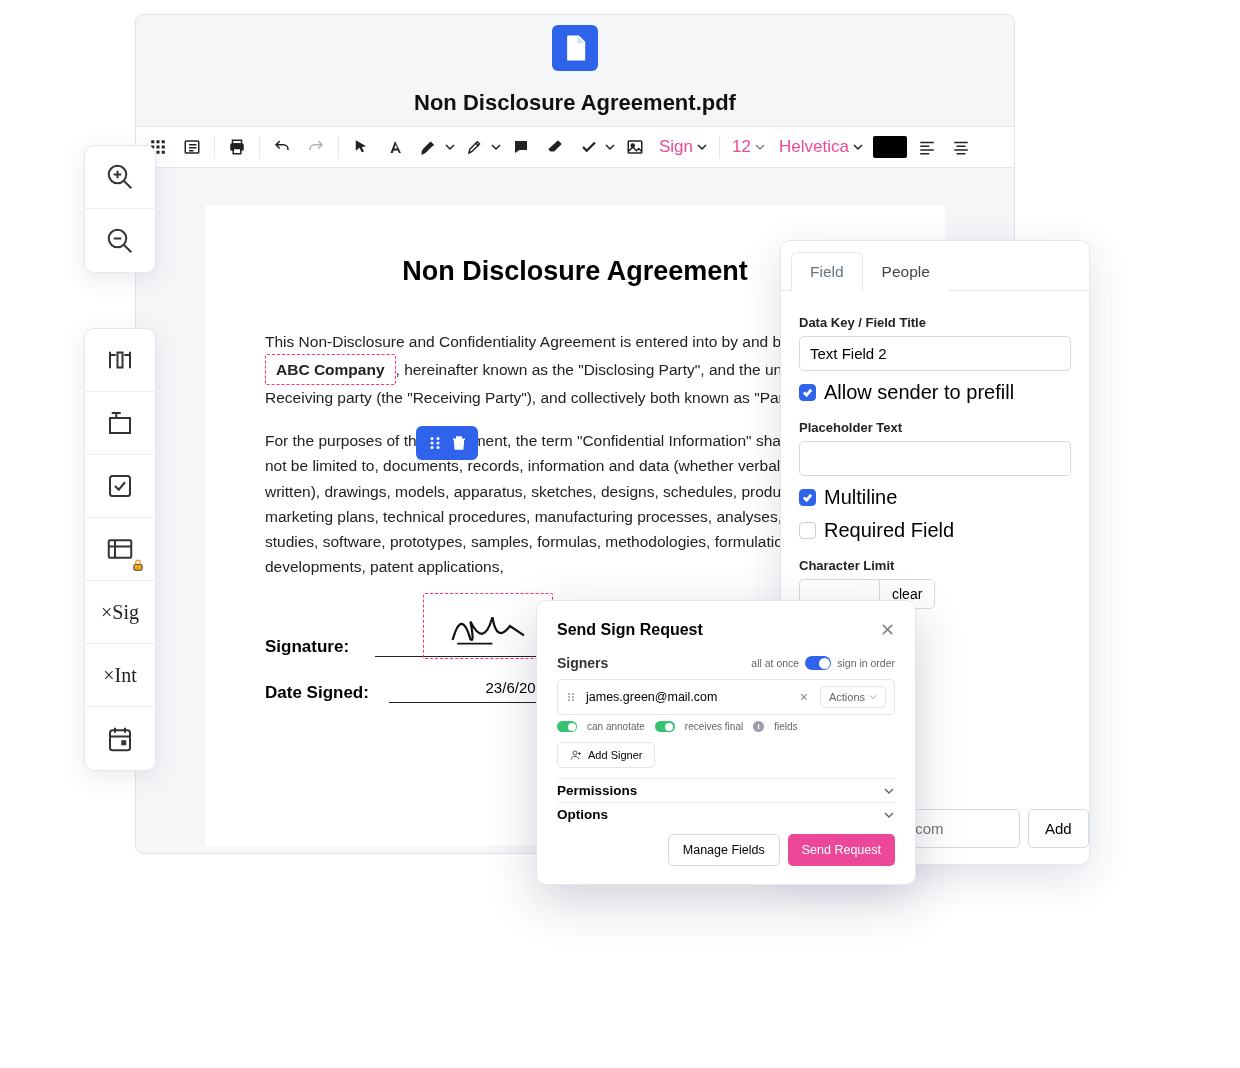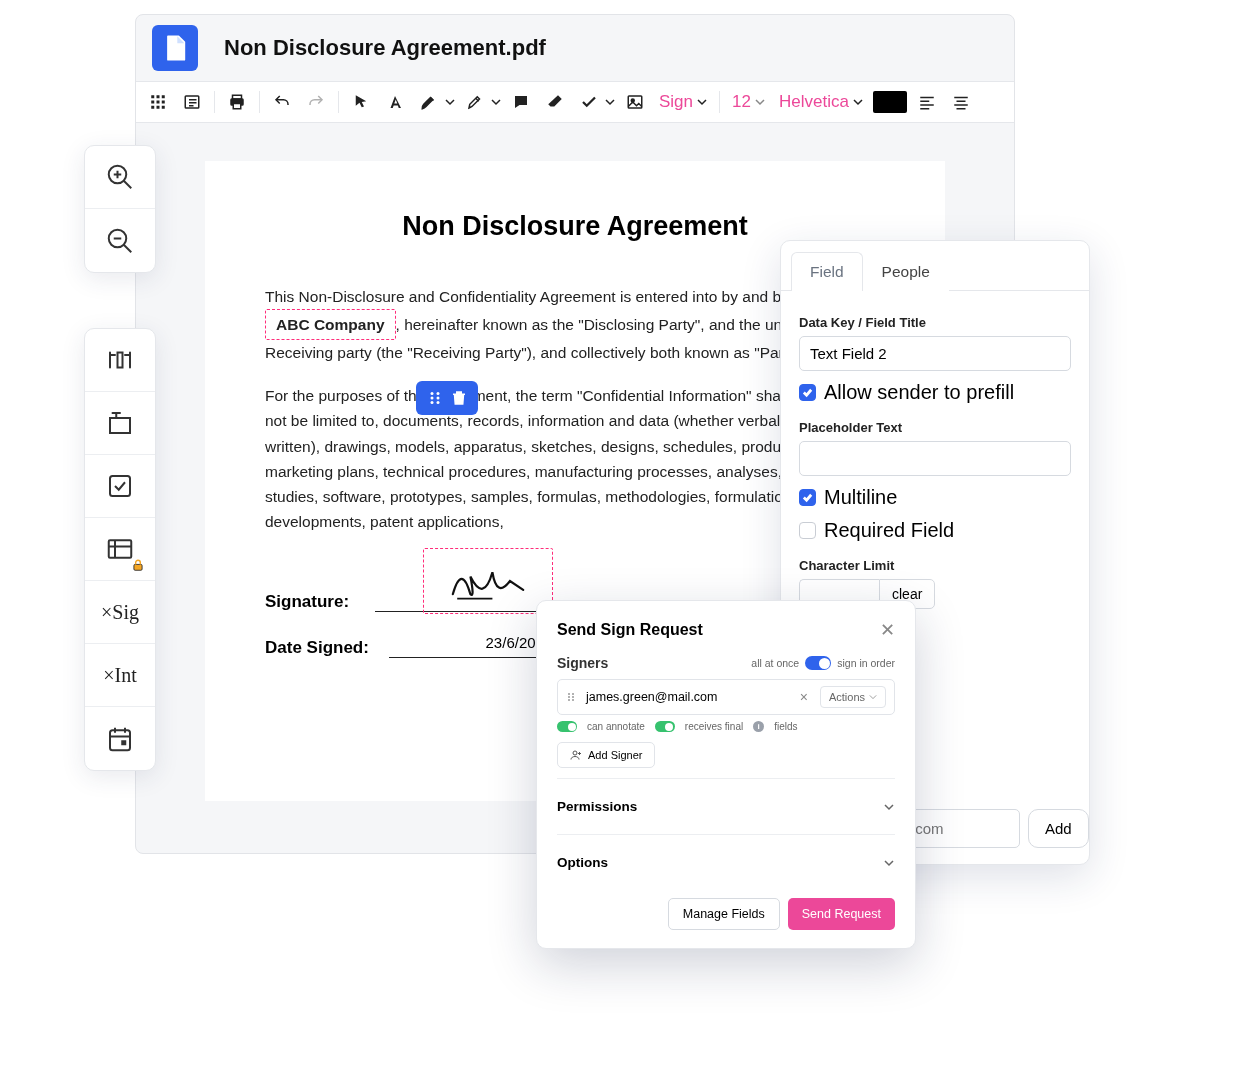--- a/index.html
+++ b/index.html
@@ -1,18 +1,18 @@
 <!DOCTYPE html>
 <html><head>
 <meta charset="utf-8">
 <style>
 *{box-sizing:border-box;margin:0;padding:0;}
 body{font-family:-apple-system,BlinkMacSystemFont,'Segoe UI',Helvetica,Arial,sans-serif;background:#fff;width:1240px;height:1068px;position:relative;overflow:hidden;}
 .window{position:absolute;left:135px;top:14px;width:880px;height:840px;background:#f5f6f8;border:1px solid #e2e4e8;border-radius:8px;overflow:hidden;}
-.titlebar{display:flex;align-items:center;gap:26px;padding:10px 16px;}
+.titlebar{display:flex;align-items:center;gap:19px;padding:10px 16px;flex-direction:column;}
 .logo{width:46px;height:46px;background:#2f63ec;border-radius:6px;display:flex;align-items:center;justify-content:center;}
 .logo svg{width:28px;height:28px;}
 .filename{font-size:22px;font-weight:700;color:#111;}
 .toolbar{display:flex;align-items:center;gap:6px;padding:6px 8px;background:#fff;border-top:1px solid #e5e7eb;border-bottom:1px solid #e5e7eb;flex-wrap:nowrap;}
 .tb-btn{width:28px;height:28px;display:flex;align-items:center;justify-content:center;border-radius:3px;cursor:pointer;color:#222;}
 .tb-btn svg{width:18px;height:18px;}
 .tb-sep{width:1px;height:22px;background:#e5e7eb;margin:0 2px;}
 .tb-group{display:flex;align-items:center;gap:2px;}
 .tb-caret{width:10px;height:28px;display:flex;align-items:center;justify-content:center;cursor:pointer;}
 .tb-caret svg{width:10px;height:10px;}
@@ -47,42 +47,42 @@
 .fld-input{width:100%;border:1px solid #d6dae0;border-radius:5px;padding:8px 10px;font-size:15px;}
 .chk-row{display:flex;align-items:center;gap:8px;margin-top:10px;font-size:20px;}
 .chk{width:17px;height:17px;border-radius:4px;border:1.5px solid #c9cdd4;display:flex;align-items:center;justify-content:center;}
 .chk.checked{background:#2f63ec;border-color:#2f63ec;}
 .chk.checked svg{width:11px;height:11px;stroke:#fff;stroke-width:3;fill:none;}
 .limit-row{display:flex;gap:0;margin-top:6px;}
 .limit-input{width:80px;border:1px solid #d6dae0;border-radius:5px 0 0 5px;padding:6px;border-right:none;}
 .clear-btn{border:1px solid #d6dae0;border-radius:0 5px 5px 0;padding:6px 12px;background:#fff;font-size:14px;cursor:pointer;}
 .add-row{display:flex;gap:8px;margin-top:200px;padding:0 18px;}
 .add-input{flex:1;border:1px solid #d6dae0;border-radius:5px;padding:10px;font-size:15px;color:#aaa;}
-.add-btn{border:1px solid #d6dae0;border-radius:10px;padding:10px 16px;background:#fff;font-size:15px;cursor:pointer;}
+.add-btn{border:1px solid #d6dae0;border-radius:5px;padding:10px 16px;background:#fff;font-size:15px;cursor:pointer;}
 .modal{position:absolute;left:536px;top:600px;width:380px;background:#fff;border:1px solid #e5e7eb;border-radius:10px;box-shadow:0 16px 50px rgba(20,30,70,.20);padding:18px 20px;}
 .modal-head{display:flex;justify-content:space-between;align-items:center;margin-bottom:14px;}
 .modal-title{font-size:16px;font-weight:700;}
 .close-x{cursor:pointer;color:#888;font-size:18px;}
 .section-row{display:flex;justify-content:space-between;align-items:center;margin-bottom:8px;}
 .section-label{font-size:14px;font-weight:700;color:#333;}
 .order-toggle{display:flex;align-items:center;gap:6px;font-size:10.5px;color:#666;}
 .toggle{width:26px;height:14px;background:#2f63ec;border-radius:8px;position:relative;cursor:pointer;}
 .toggle .knob{position:absolute;width:11px;height:11px;background:#fff;border-radius:50%;top:1.5px;right:1.5px;}
 .signer-box{border:1px solid #e1e4e9;border-radius:5px;display:flex;align-items:center;padding:6px 8px;gap:8px;margin-bottom:6px;}
 .drag-icon{width:12px;height:12px;color:#999;}
 .signer-email{flex:1;font-size:12.5px;}
 .x-btn{cursor:pointer;color:#888;font-size:14px;padding:0 4px;}
 .actions-dd{border:1px solid #e1e4e9;border-radius:4px;padding:4px 8px;font-size:11px;color:#666;cursor:pointer;display:flex;align-items:center;gap:4px;}
 .mini-toggles{display:flex;gap:10px;align-items:center;font-size:10px;color:#666;margin-bottom:10px;}
 .mini-toggle{width:20px;height:11px;border-radius:6px;position:relative;}
 .mini-toggle .k{position:absolute;width:8px;height:8px;background:#fff;border-radius:50%;top:1.5px;}
 .mt-green{background:#36c26e;}.mt-green .k{right:1.5px;}
 .info-icon{width:11px;height:11px;background:#9aa0aa;border-radius:50%;color:#fff;display:inline-flex;align-items:center;justify-content:center;font-size:8px;font-weight:700;}
 .add-signer{border:1px solid #e1e4e9;border-radius:5px;padding:6px 12px;background:#fff;font-size:11px;cursor:pointer;display:inline-flex;align-items:center;gap:6px;}
-.collapse-row{display:flex;justify-content:space-between;align-items:center;padding:20px 0;border-top:1px solid #eceef1;margin-top:10px;font-size:13.5px;font-weight:700;cursor:pointer;}
+.collapse-row{display:flex;justify-content:space-between;align-items:center;padding:4px 0;border-top:1px solid #eceef1;margin-top:10px;font-size:13.5px;font-weight:700;cursor:pointer;}
 .collapse-row svg{width:12px;height:12px;}
 .modal-footer{display:flex;justify-content:flex-end;gap:8px;margin-top:8px;}
 .btn-outline{border:1px solid #d6dae0;background:#fff;border-radius:5px;padding:8px 14px;font-size:12.5px;cursor:pointer;}
 .btn-primary{border:none;background:#ec4899;color:#fff;border-radius:5px;padding:8px 14px;font-size:12.5px;cursor:pointer;}
 </style>
 </head>
 <body>
 
 <div class="window">
   <div class="titlebar">

